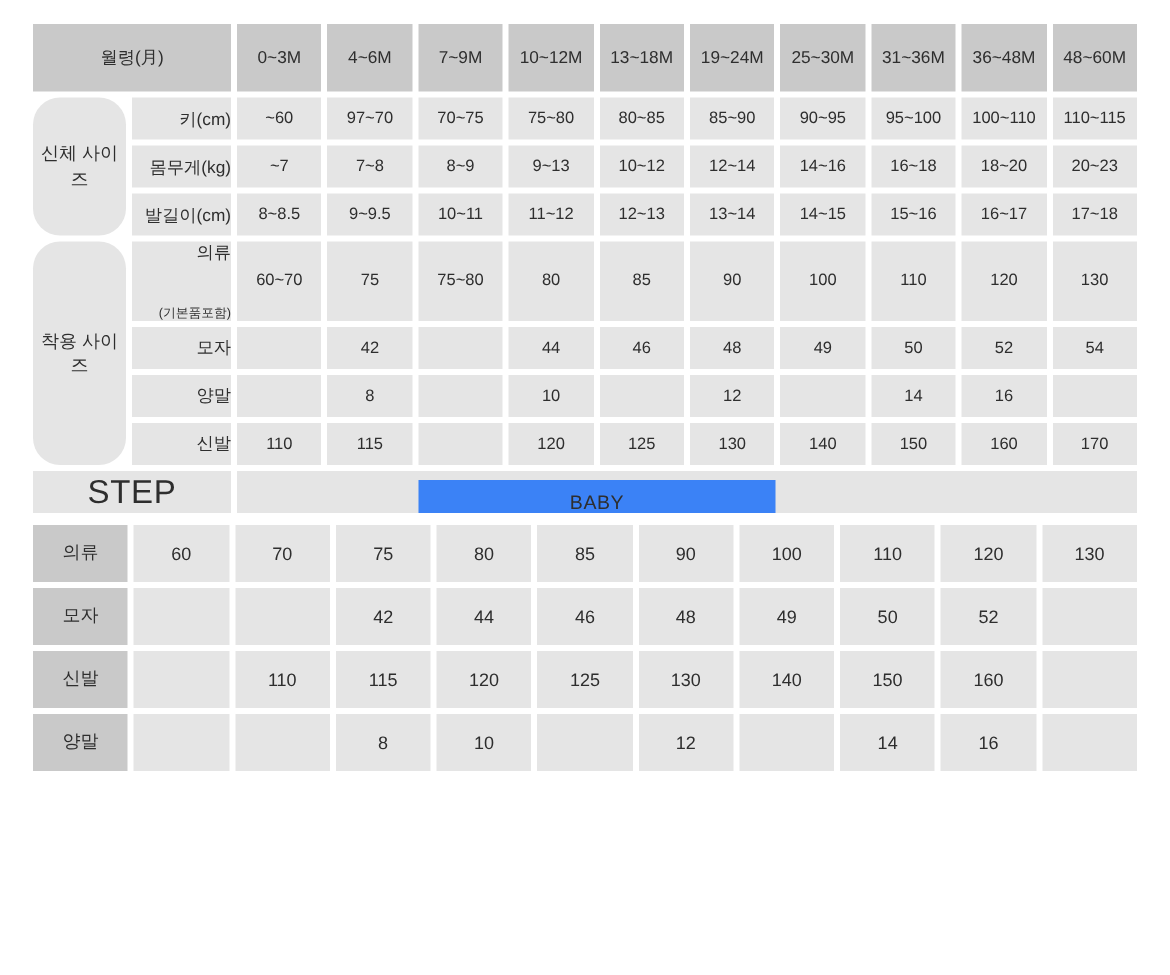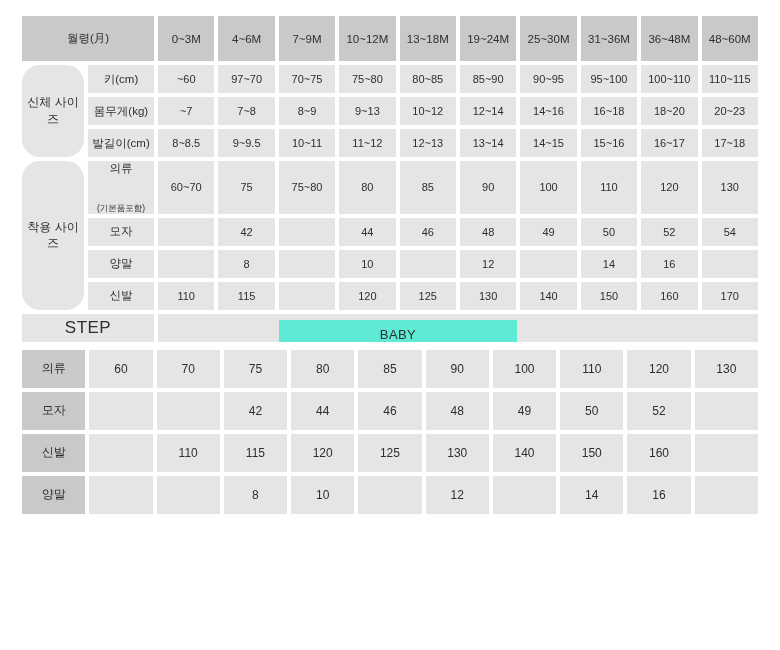--- a/index.html
+++ b/index.html
@@ -21,30 +21,30 @@
   td, th {
     background: #e5e5e5; text-align: center; vertical-align: middle;
     font-weight: normal; font-size: 11px; color: #2e2e2e;
     padding: 0; overflow: hidden;
   }
   .t1 col.cg { width: 62px; }
   .t1 col.cl { width: 66px; }
   .t1 th { background: #c9c9c9; height: 45px; font-size: 11.5px; }
   .t1 td { height: 28px; }
   .t1 td.group { font-size: 12px; line-height: 1.4; border-radius: 18px; }
-  .t1 td.lblcell { font-size: 11.5px; }
+  .t1 td.lblcell { font-size: 11.5px; text-align: right; }
   .sub { font-size: 8.5px; line-height: 1.15; margin-top: 28px; }
-  .step-lbl { font-size: 17px; letter-spacing: 0.5px; }
+  .step-lbl { font-size: 22px; letter-spacing: 0.5px; }
   .step-area { position: relative; height: 74px; background: #e5e5e5; }
   .band {
     position: absolute; height: 30px;
     display: flex; align-items: center; justify-content: center;
     font-size: 13px; letter-spacing: 0.4px; color: #2e2e2e;
   }
-  .band.baby    { left: 121px; width: 238px; top: 6px;  background: #5eead4; }
+  .band.baby    { left: 121px; width: 238px; top: 6px;  background: #3b82f6; }
   .t2 td { height: 38px; font-size: 12px; }
   .t2 td.lbl2 { background: #c9c9c9; }
 </style>
 </head>
 <body>
 
 <div class="wrap">
 
 
   <table class="t1">

